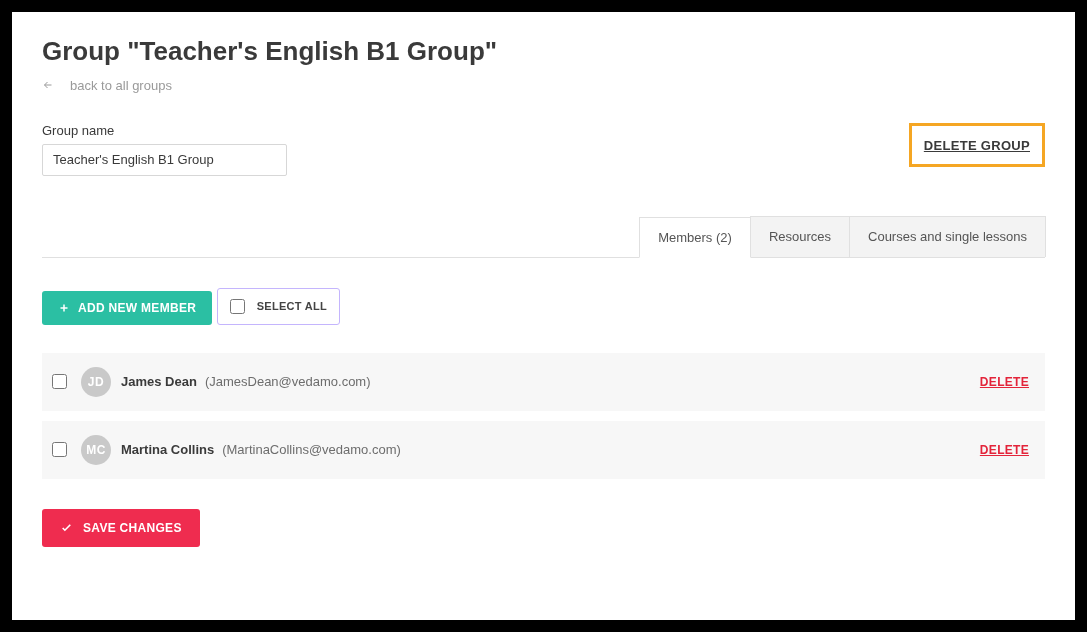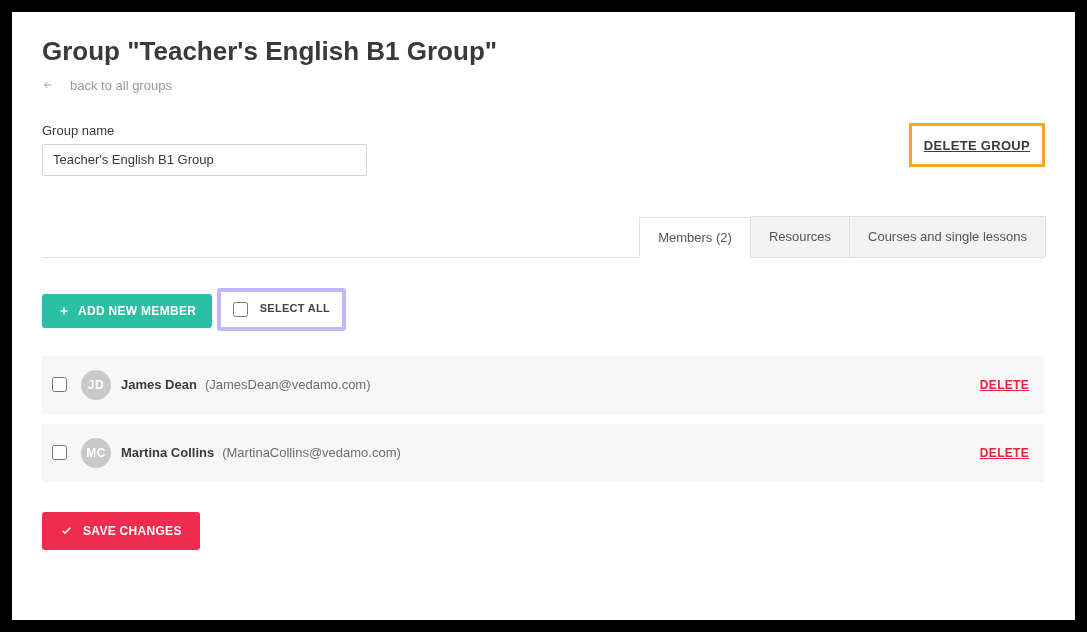--- a/index.html
+++ b/index.html
@@ -7,34 +7,34 @@
   .frame { width: 1087px; height: 632px; border: 12px solid #000; background: #fff; position: relative; }
   .inner { padding: 24px 30px 24px 30px; }
 
   .page-title { font-size: 26px; font-weight: 700; color: #3a3a3a; margin-bottom: 10px; }
 
   .back-link { display: inline-flex; align-items: center; gap: 16px; color: #9a9a9a; font-size: 13px; text-decoration: none; margin-bottom: 30px; }
   .back-link svg { width: 12px; height: 12px; }
 
   .name-row { display: flex; align-items: flex-start; justify-content: space-between; margin-bottom: 40px; }
   .name-label { font-size: 13px; color: #3a3a3a; margin-bottom: 6px; display: block; }
-  .name-input { width: 325px; height: 32px; border: 1px solid #d7d7d7; border-radius: 2px; padding: 0 10px; font-size: 13px; color: #3a3a3a; }
+  .name-input { width: 245px; height: 32px; border: 1px solid #d7d7d7; border-radius: 2px; padding: 0 10px; font-size: 13px; color: #3a3a3a; }
 
   .delete-group-box { border: 3px solid #f5a623; padding: 10px 12px; }
   .delete-group-btn { background: none; border: none; font-size: 13px; font-weight: 700; text-decoration: underline; color: #3a3a3a; cursor: pointer; letter-spacing: 0.3px; }
 
   .tabs { display: flex; border-bottom: 1px solid #e0e0e0; margin-bottom: 30px; border-top: 0; justify-content: flex-end; }
   .tab { padding: 12px 18px; font-size: 13px; color: #555; border: 1px solid #e0e0e0; border-bottom: none; background: #f3f3f3; margin-right: -1px; cursor: pointer; }
   .tab[aria-selected="true"] { background: #fff; border-bottom: 1px solid #fff; position: relative; top: 1px; }
   .tab[aria-selected="false"] { background: #f3f3f3; }
 
   .add-btn { display: inline-flex; align-items: center; gap: 8px; background: #2bbfa3; color: #fff; border: none; border-radius: 3px; padding: 10px 16px; font-size: 12px; font-weight: 700; letter-spacing: 0.3px; cursor: pointer; margin-bottom: 28px; }
   .add-btn svg { width: 12px; height: 12px; }
 
-  .select-all-row { display: inline-flex; gap: 12px; padding: 10px 12px; border: 4px solid #c4b5fd; border-radius: 3px; margin-bottom: 14px; }
+  .select-all-row { display: inline-flex; align-items: center; gap: 12px; padding: 10px 12px; border: 1px solid #c4b5fd; border-radius: 3px; margin-bottom: 14px; }
   .select-all-label { font-size: 11px; font-weight: 700; letter-spacing: 0.3px; color: #444; }
 
   input[type="checkbox"] { width: 15px; height: 15px; border: 1px solid #bbb; }
 
   .list { display: flex; flex-direction: column; gap: 10px; margin-bottom: 30px; }
   .row { display: flex; align-items: center; background: #f7f7f7; padding: 14px 16px 14px 10px; }
   .row .cb { margin-right: 14px; }
   .avatar { width: 30px; height: 30px; border-radius: 50%; background: #c9c9c9; color: #fff; font-weight: 700; font-size: 12px; display: flex; align-items: center; justify-content: center; margin-right: 10px; letter-spacing: 0.5px; }
   .member-name { font-size: 13px; font-weight: 700; color: #3a3a3a; margin-right: 8px; }
   .member-email { font-size: 13px; color: #6d6d6d; }

